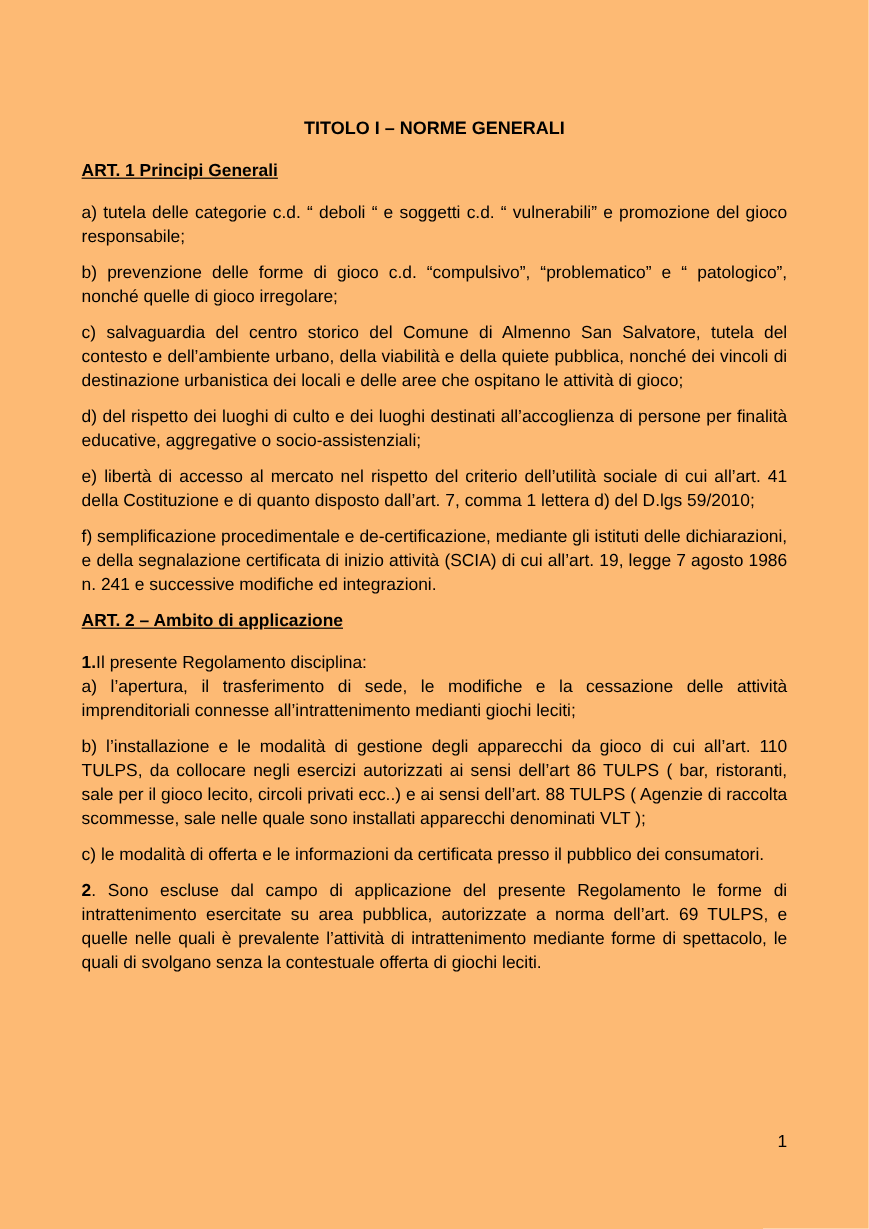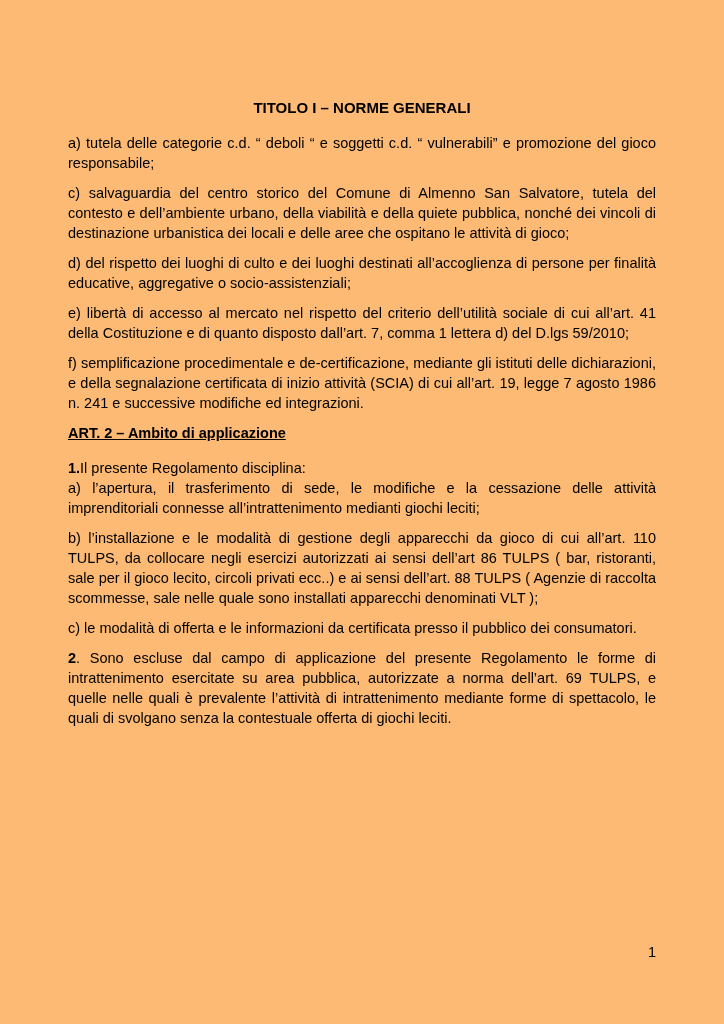--- a/index.html
+++ b/index.html
@@ -48,24 +48,26 @@
   }
 </style>
 </head>
 <body>
 
 <div class="page">
   <div class="content">
 
     <div class="doc-title">TITOLO I – NORME GENERALI</div>
 
+    <div class="heading">ART. 1 Principi Generali</div>
 
 
     <p class="para">a) tutela delle categorie c.d. “ deboli “ e soggetti c.d. “ vulnerabili” e promozione del gioco responsabile;</p>
 
+    <p class="para">b) prevenzione delle forme di gioco  c.d. “compulsivo”, “problematico” e “ patologico”, nonché quelle di gioco irregolare;</p>
 
     <p class="para">c) salvaguardia del centro storico del Comune di Almenno San Salvatore, tutela del contesto e dell’ambiente urbano, della viabilità e della quiete pubblica, nonché dei vincoli di destinazione urbanistica dei locali e delle aree che ospitano le attività di gioco;</p>
 
     <p class="para">d) del rispetto dei luoghi di culto e dei luoghi destinati all’accoglienza di persone per finalità educative, aggregative o socio-assistenziali;</p>
 
     <p class="para">e) libertà di accesso al mercato nel rispetto del criterio dell’utilità sociale di cui all’art. 41 della Costituzione e di quanto disposto dall’art. 7, comma 1 lettera d) del D.lgs 59/2010;</p>
 
     <p class="para">f) semplificazione procedimentale e de-certificazione, mediante gli istituti delle dichiarazioni, e della segnalazione certificata di inizio attività (SCIA) di cui all’art. 19, legge 7 agosto 1986 n. 241 e successive modifiche ed integrazioni.</p>
 
 

